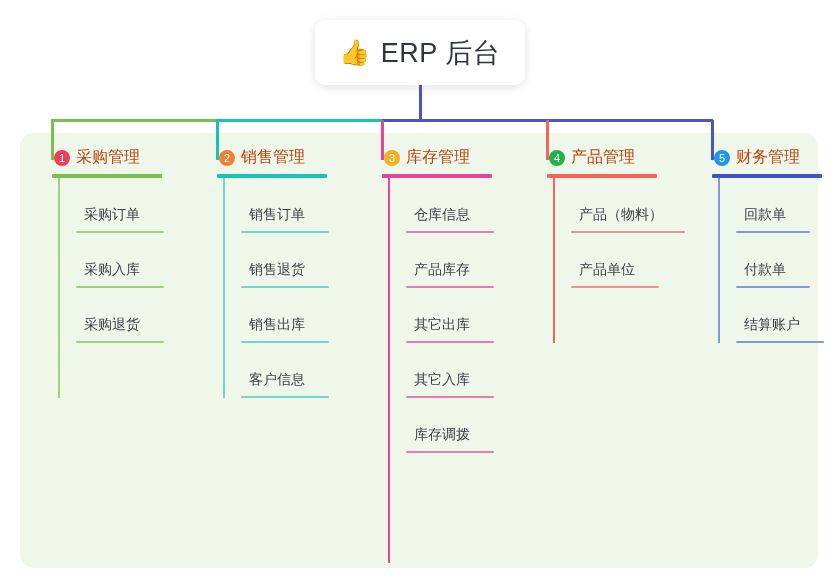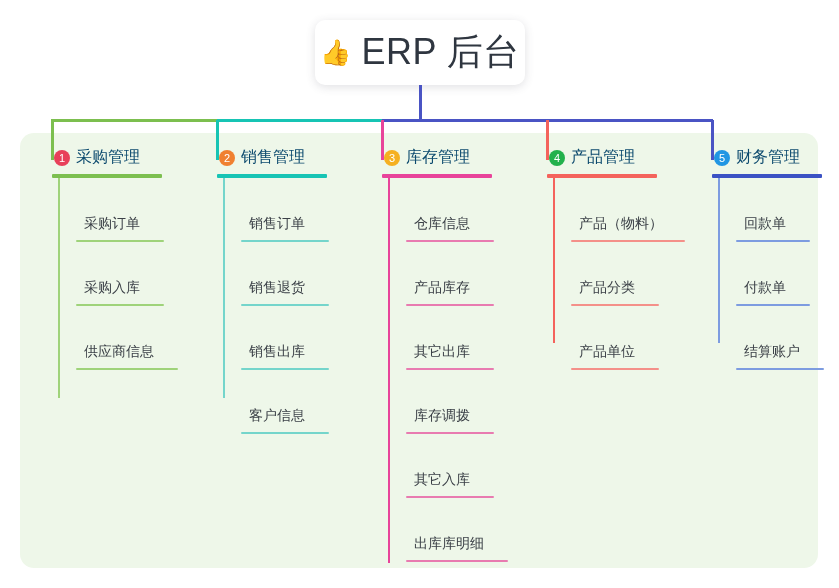--- a/index.html
+++ b/index.html
@@ -35,21 +35,21 @@
     justify-content: center;
     gap: 10px;
     box-sizing: border-box;
   }
   #root-card .thumb {
     font-size: 25px;
     line-height: 1;
     color: #f5b731;
   }
   #root-card .root-title {
-    font-size: 36px;
+    font-size: 27px;
     color: #2f3640;
     letter-spacing: 0.5px;
     white-space: nowrap;
   }
 
   
   #connectors {
     position: absolute;
     left: 0;
     top: 0;
@@ -89,21 +89,21 @@
     border-radius: 50%;
     color: #ffffff;
     font-size: 11px;
     line-height: 16px;
     text-align: center;
     flex: 0 0 auto;
     font-family: "Liberation Sans", sans-serif;
   }
   .col-title {
     font-size: 16px;
-    color: #0c4a6e;
+    color: #c2410c;
     white-space: nowrap;
   }
   .col-rule {
     margin-top: 4px;
     margin-left: 16px;
     height: 4px;
     border-radius: 1px;
   }
 
   
@@ -113,21 +113,21 @@
     padding-left: 18px;
   }
   .stem {
     position: absolute;
     left: 0;
     top: 0;
     width: 2px;
   }
   .item {
     position: relative;
-    height: 64px;
+    height: 55px;
   }
   .item-label {
     position: absolute;
     left: 8px;
     bottom: 9px;
     font-size: 14px;
     color: #3b4047;
     white-space: nowrap;
   }
   .item-rule {
@@ -176,22 +176,22 @@
           <div class="stem" style="background: rgb(159, 211, 122); height: 220px;"></div>
           <div class="item">
             <span class="item-label">采购订单</span>
             <div class="item-rule" style="background: rgb(159, 211, 122); width: 88px;"></div>
           </div>
           <div class="item">
             <span class="item-label">采购入库</span>
             <div class="item-rule" style="background: rgb(159, 211, 122); width: 88px;"></div>
           </div>
           <div class="item">
-            <span class="item-label">供应商信息</span>
-            <div class="item-rule" style="background: rgb(159, 211, 122); width: 102px;"></div>
+            <span class="item-label">采购退货</span>
+            <div class="item-rule" style="background: rgb(159, 211, 122); width: 88px;"></div>
           </div>
         </div>
       </div>
       <div class="column" style="left: 201px;">
         <div class="col-head">
           <span class="badge" style="background: rgb(240, 128, 48);">2</span>
           <span class="col-title">销售管理</span>
         </div>
         <div class="col-rule" style="background: rgb(23, 196, 180); width: 110px;"></div>
         <div class="branch">
@@ -228,50 +228,42 @@
           </div>
           <div class="item">
             <span class="item-label">产品库存</span>
             <div class="item-rule" style="background: rgb(232, 123, 176); width: 88px;"></div>
           </div>
           <div class="item">
             <span class="item-label">其它出库</span>
             <div class="item-rule" style="background: rgb(232, 123, 176); width: 88px;"></div>
           </div>
           <div class="item">
+            <span class="item-label">其它入库</span>
+            <div class="item-rule" style="background: rgb(232, 123, 176); width: 88px;"></div>
+          </div>
+          <div class="item">
             <span class="item-label">库存调拨</span>
             <div class="item-rule" style="background: rgb(232, 123, 176); width: 88px;"></div>
-          </div>
-          <div class="item">
-            <span class="item-label">其它入库</span>
-            <div class="item-rule" style="background: rgb(232, 123, 176); width: 88px;"></div>
-          </div>
-          <div class="item">
-            <span class="item-label">出库库明细</span>
-            <div class="item-rule" style="background: rgb(232, 123, 176); width: 102px;"></div>
           </div>
         </div>
       </div>
       <div class="column" style="left: 531px;">
         <div class="col-head">
           <span class="badge" style="background: rgb(34, 177, 76);">4</span>
           <span class="col-title">产品管理</span>
         </div>
         <div class="col-rule" style="background: rgb(244, 99, 92); width: 110px;"></div>
         <div class="branch">
           <div class="stem" style="background: rgb(244, 99, 92); height: 165px;"></div>
           <div class="item">
             <span class="item-label">产品（物料）</span>
             <div class="item-rule" style="background: rgb(244, 144, 137); width: 114px;"></div>
           </div>
           <div class="item">
-            <span class="item-label">产品分类</span>
-            <div class="item-rule" style="background: rgb(244, 144, 137); width: 88px;"></div>
-          </div>
-          <div class="item">
             <span class="item-label">产品单位</span>
             <div class="item-rule" style="background: rgb(244, 144, 137); width: 88px;"></div>
           </div>
         </div>
       </div>
       <div class="column" style="left: 696px;">
         <div class="col-head">
           <span class="badge" style="background: rgb(33, 150, 227);">5</span>
           <span class="col-title">财务管理</span>
         </div>

